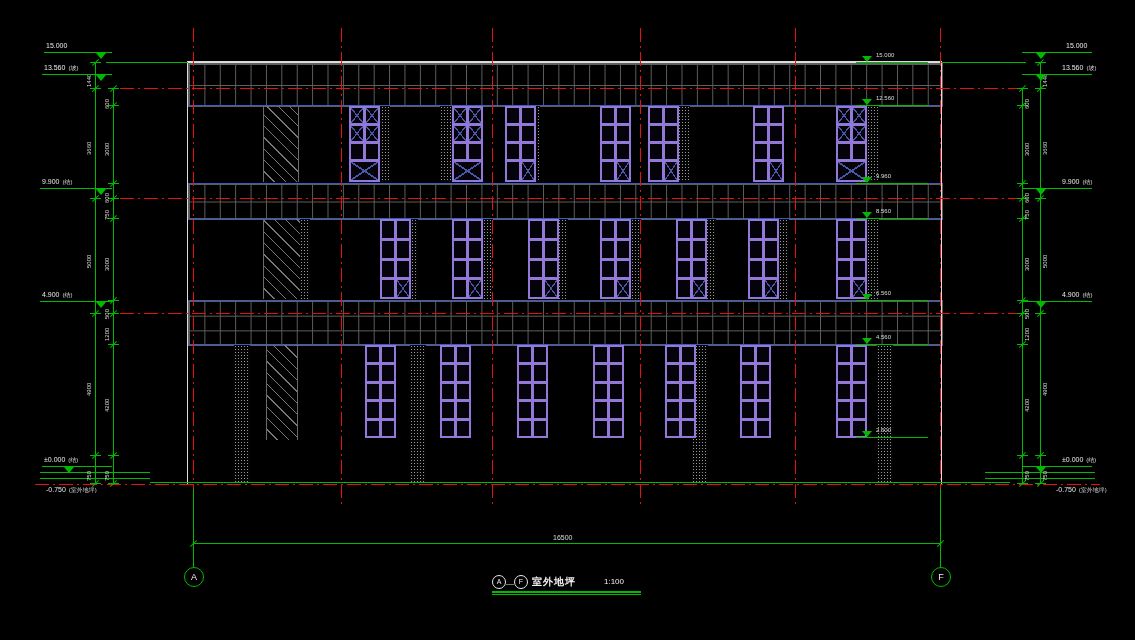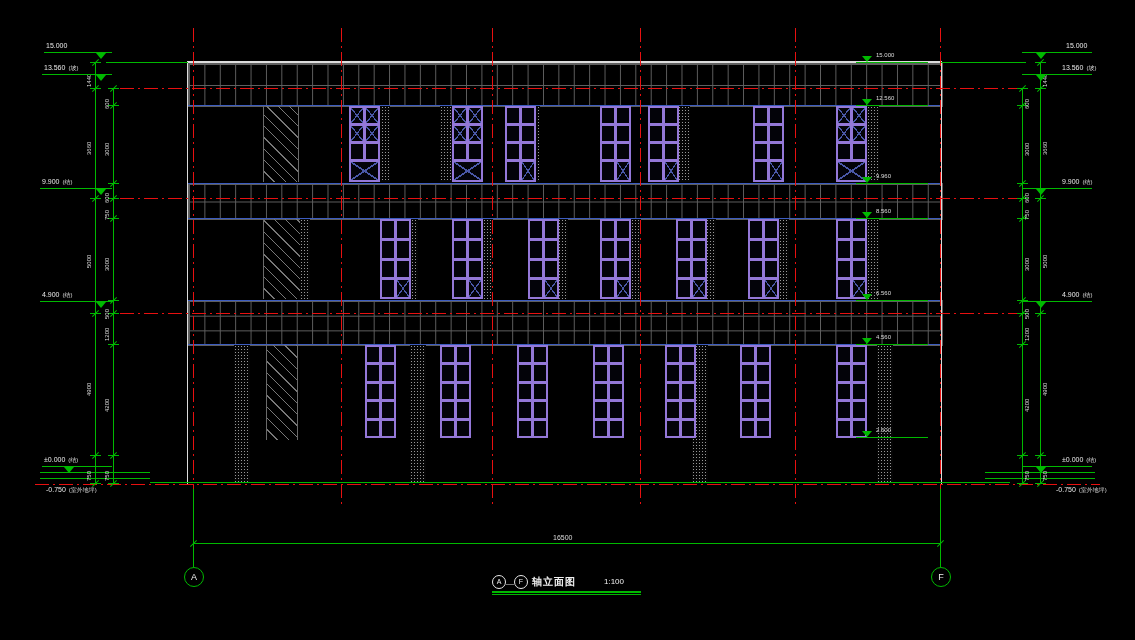--- a/index.html
+++ b/index.html
@@ -35,21 +35,21 @@
          align-items:center;justify-content:center;font-size:7px;vertical-align:middle;}
   .tname{font-size:10px;font-weight:bold;letter-spacing:1px;vertical-align:middle;margin-left:4px;}
   .tscale{font-size:8px;vertical-align:middle;margin-left:28px;}
 </style>
 </head>
 <body>
 
 <div class="canvas" id="cv">
 
   <div class="titlebar">
-    <span class="tcirc">A</span><span class="dimtxt" style="font-size:8px;">—</span><span class="tcirc">F</span><span class="tname">轴立面图</span><span class="tscale">1:100</span>
+    <span class="tcirc">A</span><span class="dimtxt" style="font-size:8px;">—</span><span class="tcirc">F</span><span class="tname">室外地坪</span><span class="tscale">1:100</span>
     <div class="greenl" style="position:absolute;left:0;top:19px;width:149px;height:2px;"></div>
     <div class="greenl" style="position:absolute;left:0;top:22px;width:149px;height:1px;"></div>
   </div>
 <div class="abs band" style="left: 188px; top: 63px; width: 753px; height: 42px; background-size: 15.4px 100%, 100% 21px;"></div>
     <div class="abs band" style="left: 188px; top: 183px; width: 753px; height: 35px; background-size: 15.4px 100%, 100% 17.5px;"></div>
     <div class="abs band" style="left: 188px; top: 300px; width: 753px; height: 44px; background-size: 15.4px 100%, 100% 14.7px;"></div>
     <div class="abs whitel" style="left: 187px; top: 61px; width: 755px; height: 2px;"></div>
     <div class="abs whitel" style="left: 187px; top: 61px; width: 1px; height: 423px;"></div>
     <div class="abs whitel" style="left: 941px; top: 61px; width: 1px; height: 423px;"></div>
     <div class="abs bluel" style="left: 188px; top: 105px; width: 753px; height: 1px;"></div>

